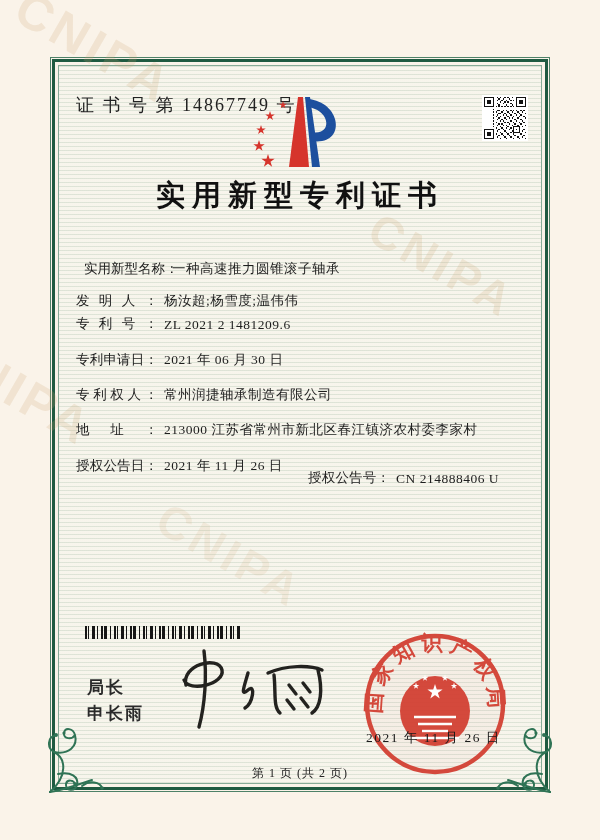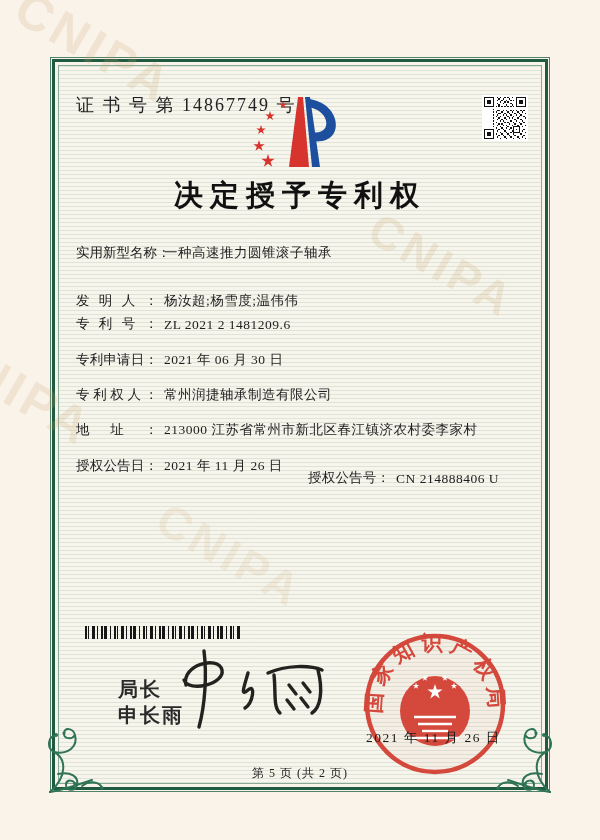--- a/index.html
+++ b/index.html
@@ -58,21 +58,21 @@
     letter-spacing:7px; color:#111;
   }
   .fields { position:absolute; left:76px; top:244px; width:452px; }
   .field-row { position:absolute; left:0; width:452px; white-space:nowrap; font-size:13.5px; }
   .field-label {
     display:inline-block; width:82px; vertical-align:bottom;
     text-align:justify; text-align-last:justify; font-weight:500;
   }
   .field-label::after { content:"："; }
   .field-value { margin-left:6px; letter-spacing:0.5px; }
-  .row-0 { top:0px; }   .row-1 { top:48px; }  .row-2 { top:71px; }
+  .row-0 { top:16px;margin-left:8px; }   .row-1 { top:48px; }  .row-2 { top:71px; }
   .row-3 { top:107px; } .row-4 { top:142px; } .row-5 { top:177px; }
   .row-6 { top:213px; }
   .pair2 { position:absolute; left:232px; top:12px; }
   .paragraphs {
     position:absolute; left:76px; top:488px; width:452px;
     font-size:12.5px; line-height:21.5px; text-align:justify;
     font-style:italic; color:#222;
   }
   .paragraphs p { text-indent:2em; }
   .barcode {
@@ -82,21 +82,21 @@
       #161616 3px 4px, rgba(0,0,0,0) 4px 7px,
       #161616 7px 10px, rgba(0,0,0,0) 10px 12px,
       #161616 12px 13px, rgba(0,0,0,0) 13px 16px,
       #161616 16px 18px, rgba(0,0,0,0) 18px 19px,
       #161616 19px 22px, rgba(0,0,0,0) 22px 25px,
       #161616 25px 26px, rgba(0,0,0,0) 26px 29px);
   }
   .sig-role, .sig-name {
     position:absolute; left:87px;
     font-family:"Liberation Sans","DejaVu Sans",sans-serif;
-    font-size:20px; font-weight:600; letter-spacing:2px; color:#2a2a2a;margin-left:31px;
+    font-size:17px; font-weight:600; letter-spacing:2px; color:#2a2a2a;
   }
   .sig-role { top:676px; }
   .sig-name { top:702px; }
   .signature-svg { position:absolute; left:168px; top:645px; width:180px; height:95px; }
   .seal-svg { position:absolute; left:350px; top:616px; width:170px; height:170px; opacity:0.92; }
   .seal-date {
     position:absolute; left:366px; top:729px;
     font-size:13.5px; letter-spacing:1.5px; color:#1a1a1a; z-index:7;
   }
   .page-info {
@@ -186,21 +186,21 @@
         <path d="M9,0h1v1h-1z M11,0h1v1h-1z M14,0h1v1h-1z M16,0h1v1h-1z M19,0h1v1h-1z M10,1h1v1h-1z M13,1h1v1h-1z M17,1h1v1h-1z M9,2h1v1h-1z M12,2h1v1h-1z M15,2h1v1h-1z M18,2h1v1h-1z M20,2h1v1h-1z M11,3h1v1h-1z M14,3h1v1h-1z M16,3h1v1h-1z M9,4h1v1h-1z M13,4h1v1h-1z M18,4h1v1h-1z M10,5h1v1h-1z M15,5h1v1h-1z M19,5h1v1h-1z"></path>
         <path d="M8,6h1v1h-1z M10,6h1v1h-1z M12,6h1v1h-1z M14,6h1v1h-1z M16,6h1v1h-1z M18,6h1v1h-1z M20,6h1v1h-1z"></path>
         <path d="M6,8h1v1h-1z M6,10h1v1h-1z M6,12h1v1h-1z M6,14h1v1h-1z M6,16h1v1h-1z M6,18h1v1h-1z M6,20h1v1h-1z"></path>
         <path d="M9,9h2v1h-2z M13,9h1v1h-1z M15,9h1v1h-1z M18,9h1v1h-1z M20,9h1v1h-1z M22,9h1v1h-1z M25,9h1v1h-1z M27,9h1v1h-1z M8,10h1v1h-1z M12,10h1v1h-1z M16,10h1v1h-1z M19,10h1v1h-1z M23,10h1v1h-1z M26,10h1v1h-1z M10,11h2v1h-2z M14,11h1v1h-1z M17,11h1v1h-1z M21,11h1v1h-1z M24,11h1v1h-1z M28,11h1v1h-1z M9,12h1v1h-1z M13,12h1v1h-1z M15,12h1v1h-1z M18,12h1v1h-1z M22,12h1v1h-1z M25,12h1v1h-1z M8,13h1v1h-1z M11,13h1v1h-1z M16,13h1v1h-1z M20,13h1v1h-1z M24,13h1v1h-1z M27,13h1v1h-1z M10,14h1v1h-1z M14,14h1v1h-1z M17,14h1v1h-1z M19,14h1v1h-1z M23,14h1v1h-1z M28,14h1v1h-1z M9,15h1v1h-1z M12,15h1v1h-1z M15,15h1v1h-1z M21,15h1v1h-1z M25,15h1v1h-1z M11,16h1v1h-1z M13,16h1v1h-1z M18,16h1v1h-1z M22,16h1v1h-1z M26,16h1v1h-1z M8,17h1v1h-1z M14,17h1v1h-1z M16,17h1v1h-1z M20,17h1v1h-1z M24,17h1v1h-1z M27,17h1v1h-1z M10,18h1v1h-1z M12,18h1v1h-1z M17,18h1v1h-1z M21,18h1v1h-1z M25,18h1v1h-1z M9,19h1v1h-1z M13,19h1v1h-1z M15,19h1v1h-1z M19,19h1v1h-1z M23,19h1v1h-1z M28,19h1v1h-1z M11,20h1v1h-1z M16,20h1v1h-1z M26,20h1v1h-1z"></path>
         <path d="M20,20h5v1h-5z M20,21h1v4h-1z M24,21h1v4h-1z M21,24h3v1h-3z M22,22h1v1h-1z"></path>
         <path d="M8,21h1v1h-1z M12,21h1v1h-1z M15,21h1v1h-1z M18,21h1v1h-1z M10,22h1v1h-1z M13,22h1v1h-1z M17,22h1v1h-1z M27,22h1v1h-1z M9,23h1v1h-1z M14,23h1v1h-1z M19,23h1v1h-1z M26,23h1v1h-1z M11,24h1v1h-1z M15,24h1v1h-1z M18,24h1v1h-1z M28,24h1v1h-1z M8,25h1v1h-1z M12,25h1v1h-1z M16,25h1v1h-1z M20,25h1v1h-1z M25,25h1v1h-1z M10,26h1v1h-1z M13,26h1v1h-1z M17,26h1v1h-1z M21,26h1v1h-1z M27,26h1v1h-1z M9,27h1v1h-1z M14,27h1v1h-1z M18,27h1v1h-1z M23,27h1v1h-1z M26,27h1v1h-1z M11,28h1v1h-1z M15,28h1v1h-1z M20,28h1v1h-1z M24,28h1v1h-1z M28,28h1v1h-1z"></path>
       </g>
     </svg>
   </div>
 
-  <div class="doc-title">决定授予专利权</div>
+  <div class="doc-title">实用新型专利证书</div>
 
   <div class="fields">
     <div class="field-row row-0">
       <span class="field-label">实用新型名称</span><span class="field-value">一种高速推力圆锥滚子轴承</span>
     </div>
     <div class="field-row row-1">
       <span class="field-label">发明人</span><span class="field-value">杨汝超;杨雪度;温伟伟</span>
     </div>
     <div class="field-row row-2">
       <span class="field-label">专利号</span><span class="field-value">ZL 2021 2 1481209.6</span>
@@ -262,15 +262,15 @@
     <use href="#wstar" transform="translate(104,70) scale(3.4)"></use>
     <g stroke="#fff" stroke-width="2.4" fill="none">
       <path d="M64,101 h42"></path>
       <path d="M68,108 h34"></path>
       <path d="M72,115 h26"></path>
       <path d="M61,122 h48"></path>
     </g>
   </svg>
   <div class="seal-date">2021 年 11 月 26 日</div>
 
-  <div class="page-info">第 5 页 (共 2 页)</div>
+  <div class="page-info">第 1 页 (共 2 页)</div>
 
 </div>
 
 </body></html>

